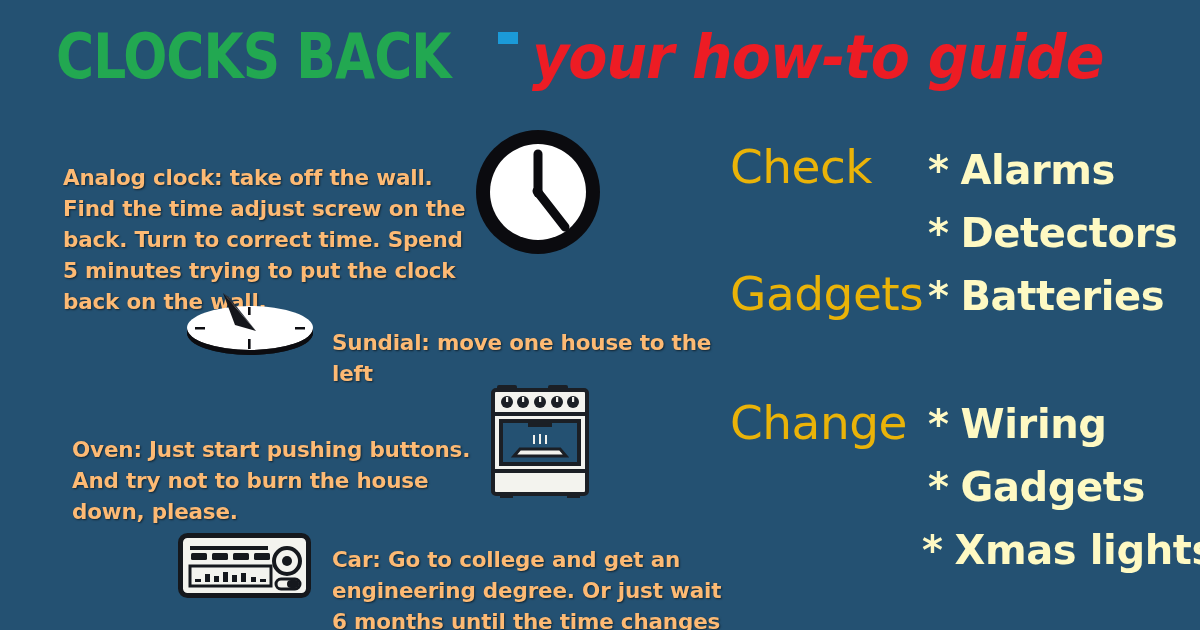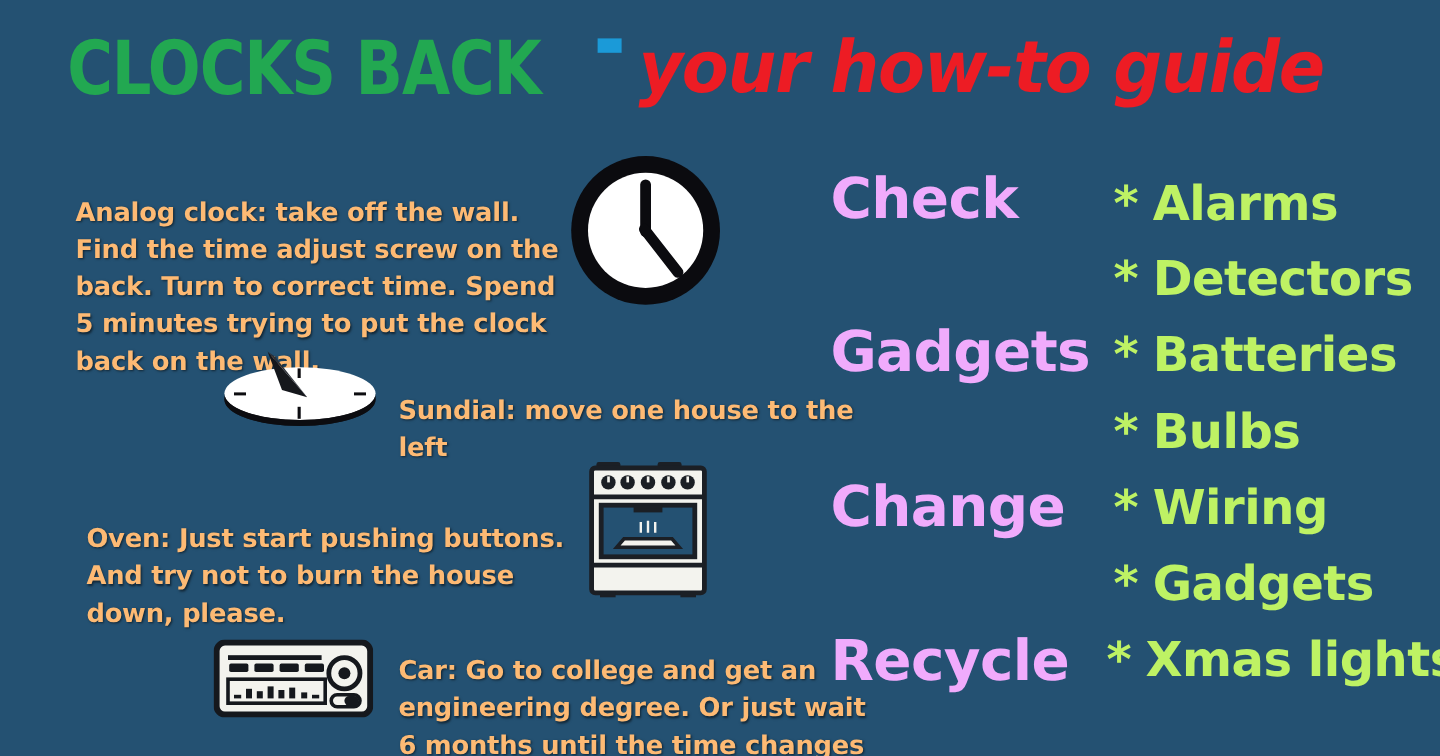--- a/index.html
+++ b/index.html
@@ -77,33 +77,33 @@
   .illus { position: absolute; }
 
   #clock-icon   { left: 473px; top: 127px;  width: 130px; height: 130px; }
   #sundial-icon { left: 183px; top: 283px;  width: 135px;  height: 75px; }
   #oven-icon    { left: 490px; top: 383px;  width: 100px; height: 115px; }
   #radio-icon   { left: 178px; top: 533px;  width: 133px; height: 65px; }
 
   
   .action-label {
     position: absolute;
-    left: 692px;
-    color: #f0abfc;
-    font-family: "DejaVu Sans", sans-serif;
-    font-weight: bold;
+    left: 730px;
+    color: #eab308;
+    font-family: "DejaVu Sans", sans-serif;
+    font-weight: normal;
     font-size: 47px;
     line-height: 47px;
     letter-spacing: -0.5px;
     white-space: nowrap;
   }
   .item-label {
     position: absolute;
     left: 928px;
-    color: #bef264;
+    color: #fef9c3;
     font-family: "DejaVu Sans", sans-serif;
     font-weight: bold;
     font-size: 40px;
     line-height: 40px;
     letter-spacing: -0.4px;
     white-space: nowrap;
   }
   .item-label .star { margin-right: 12px; }
 </style>
 </head>
@@ -209,34 +209,30 @@
 
     <rect x="98" y="46" width="24" height="10" rx="5" fill="none" stroke="#15181d" stroke-width="3"></rect>
     <rect x="109" y="47" width="12" height="8" rx="4" fill="#15181d"></rect>
   </svg>
 
   <p class="left-text" id="text-car">Car: Go to college and get an engineering degree. Or just wait 6 months until the time changes again.</p>
 
   <div class="action-label" style="top:143px;">Check</div>
   <div class="action-label" style="top:270px;">Gadgets</div>
   <div class="action-label" style="top:399px;">Change</div>
-  <div class="action-label" style="top:528px;">Recycle</div>
 
   <div class="item-label" style="top:150px;">
     <span class="star">*</span><span>Alarms</span>
   </div>
   <div class="item-label" style="top:213px;">
     <span class="star">*</span><span>Detectors</span>
   </div>
   <div class="item-label" style="top:276px;">
     <span class="star">*</span><span>Batteries</span>
   </div>
-  <div class="item-label" style="top:340px;">
-    <span class="star">*</span><span>Bulbs</span>
-  </div>
   <div class="item-label" style="top:404px;">
     <span class="star">*</span><span>Wiring</span>
   </div>
   <div class="item-label" style="top:467px;">
     <span class="star">*</span><span>Gadgets</span>
   </div>
   <div class="item-label" style="top:530px;left:922px;">
     <span class="star">*</span><span>Xmas lights</span>
   </div>
 

